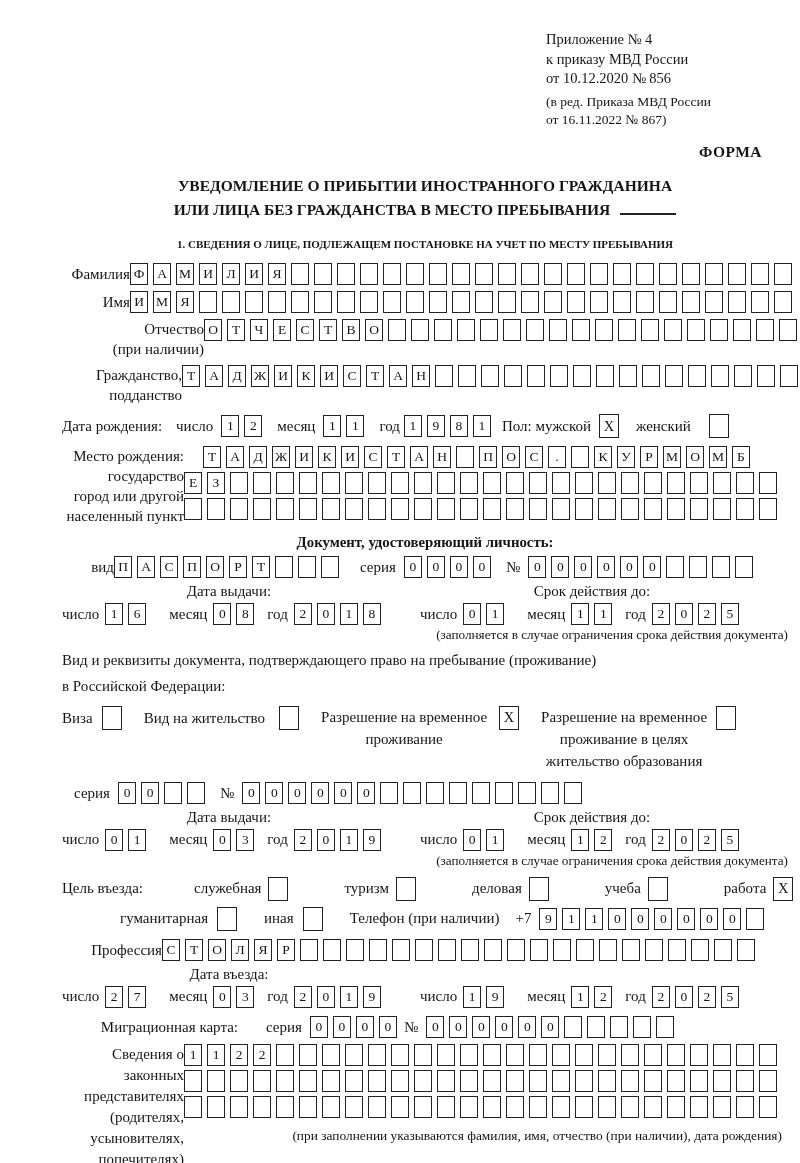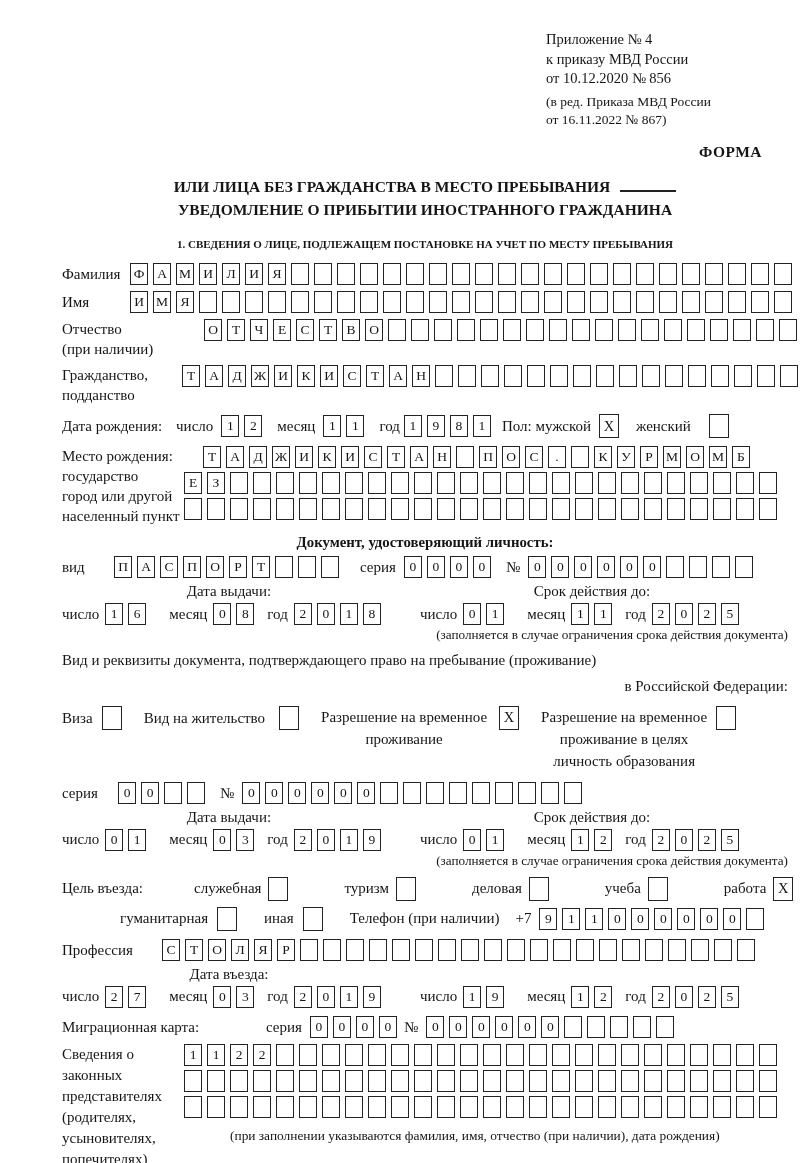--- a/index.html
+++ b/index.html
@@ -18,21 +18,21 @@
   .title{text-align:center;font-weight:bold;font-size:15.5px;line-height:1.5;margin-top:13px;}
   .blank{display:inline-block;width:56px;border-bottom:2px solid #222;height:1em;margin-left:10px;vertical-align:baseline;}
   .sect{margin-top:17px;font-weight:bold;font-size:11px;text-align:center;white-space:nowrap;}
   
   .strip{display:inline-flex;flex-wrap:nowrap;flex:none;}
   .bx{display:inline-flex;flex:none;align-items:center;justify-content:center;box-sizing:border-box;
       width:18px;height:22px;border:1.6px solid #232323;margin-right:5px;
       font-size:13.5px;line-height:1;background:#fff;}
   .cb .bx{width:20px;height:24px;font-size:14.5px;}
   
-  .frow{display:flex;align-items:flex-start;margin-top:6px;}
+  .frow{display:flex;align-items:flex-start;margin-top:6px;text-align:right;}
   .frow .lbl{flex:none;line-height:22px;}
   .w68{width:68px;} .w142{width:142px;} .w120{width:120px;} .w52{width:52px;}
   .w48{width:48px;} .w100{width:100px;} .w175{width:176px;} .w122{width:122px;}
   .two .l,.multi .l{display:block;line-height:20px;}
   .stack{display:flex;flex-direction:column;gap:4px;}
   .ind14{margin-left:19px;}
   .mid{line-height:22px;margin:0 8px 0 10px;flex:none;}
   .chead{text-align:center;font-weight:bold;font-size:14.8px;margin-top:8px;}
   
   .dhdr{display:flex;margin-top:5px;font-size:15px;}
@@ -73,22 +73,22 @@
     <div>Приложение № 4</div>
     <div>к приказу МВД России</div>
     <div>от 10.12.2020 № 856</div>
     <div class="amend first">(в ред. Приказа МВД России</div>
     <div class="amend">от 16.11.2022 № 867)</div>
   </div>
 
   <div class="forma">ФОРМА</div>
 
   <div class="title">
+    <div>УВЕДОМЛЕНИЕ О ПРИБЫТИИ ИНОСТРАННОГО ГРАЖДАНИНА</div>
     <div><span>ИЛИ ЛИЦА БЕЗ ГРАЖДАНСТВА В МЕСТО ПРЕБЫВАНИЯ</span><span class="blank"></span></div>
-    <div>УВЕДОМЛЕНИЕ О ПРИБЫТИИ ИНОСТРАННОГО ГРАЖДАНИНА</div>
   </div>
 
   <div class="sect">1. СВЕДЕНИЯ О ЛИЦЕ, ПОДЛЕЖАЩЕМ ПОСТАНОВКЕ НА УЧЕТ ПО МЕСТУ ПРЕБЫВАНИЯ</div>
 
   <div class="frow" style="margin-top:13px;">
     <span class="lbl w68">Фамилия</span>
     <span class="strip">
         <span class="bx">Ф</span>
         <span class="bx">А</span>
         <span class="bx">М</span>
@@ -429,21 +429,21 @@
           <span class="bx">2</span>
           <span class="bx">0</span>
           <span class="bx">2</span>
           <span class="bx">5</span>
         </span>
     </span>
   </div>
   <div class="note-r">(заполняется в случае ограничения срока действия документа)</div>
 
   <div class="ptext">Вид и реквизиты документа, подтверждающего право на пребывание (проживание)</div>
-  <div class="ptext" style="margin-top:4px;text-align:right;">в Российской Федерации:</div>
+  <div class="ptext" style="margin-top:4px;">в Российской Федерации:</div>
 
   <div class="permit">
     <span class="popt">
       <span class="ptxt">Виза</span>
       <span class="strip cb">
           <span class="bx"></span>
         </span>
     </span>
     <span class="popt">
       <span class="ptxt" style="margin-right:14px;">Вид на жительство</span>
@@ -457,21 +457,21 @@
         <span class="pl">проживание</span>
       </span>
       <span class="strip cb">
           <span class="bx">X</span>
         </span>
     </span>
     <span class="popt" style="margin-right:0;">
       <span class="ptxt c">
         <span class="pl">Разрешение на временное</span>
         <span class="pl">проживание в целях</span>
-        <span class="pl">личность образования</span>
+        <span class="pl">жительство образования</span>
       </span>
       <span class="strip cb">
           <span class="bx"></span>
         </span>
     </span>
   </div>
 
   <div class="frow" style="margin-top:10px;">
     <span class="lbl w48">серия</span>
     <span class="strip" style="margin-left:8px;">

